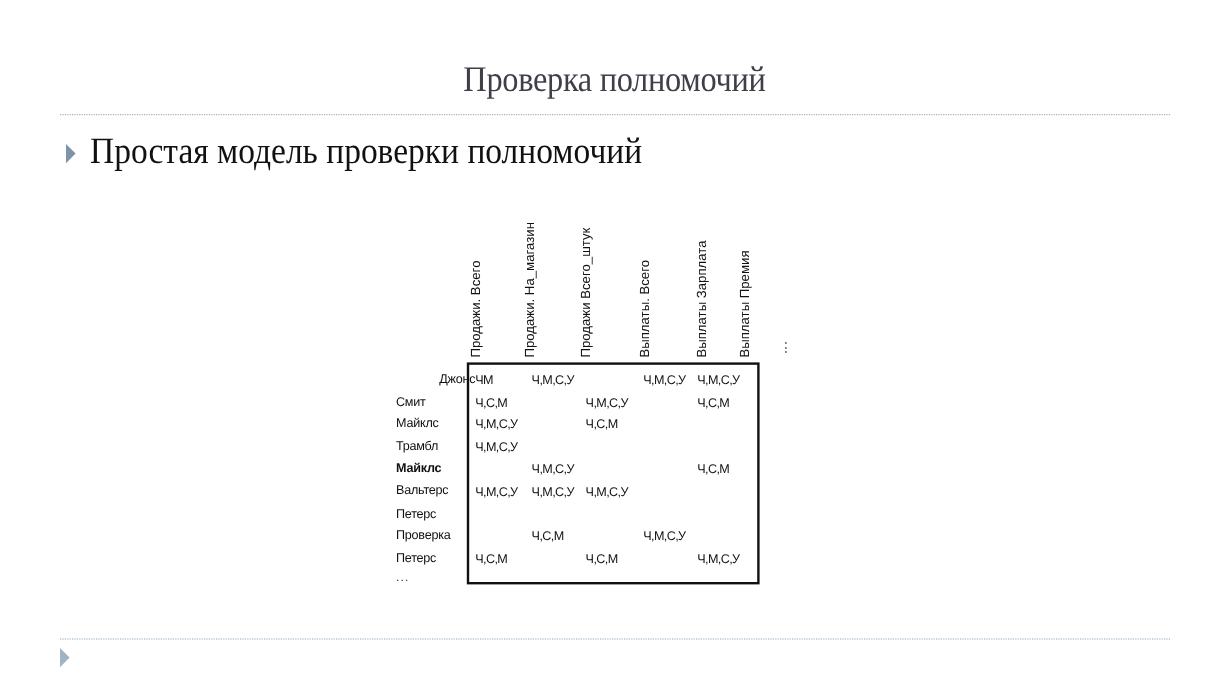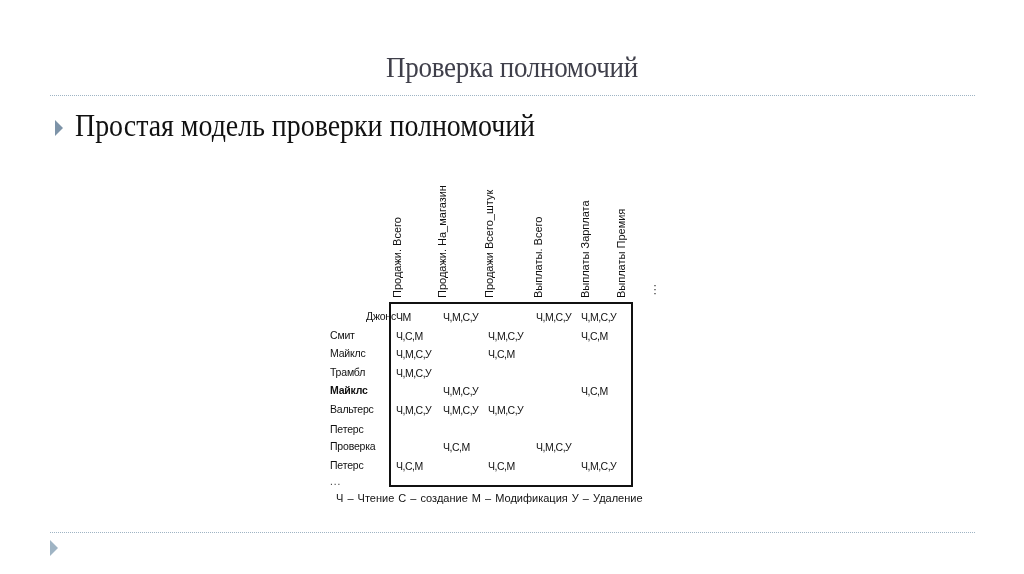--- a/index.html
+++ b/index.html
@@ -107,17 +107,16 @@
       <div class="row-label" style="top: 440.2px;">Проверка</div>
       <div class="cell" style="top: 441.2px; left: 443px;">Ч,С,М</div>
       <div class="cell" style="top: 441.2px; left: 536px;">Ч,М,С,У</div>
       <div class="row-label" style="top: 458.8px;">Петерс</div>
       <div class="cell" style="top: 459.8px; left: 396px;">Ч,С,М</div>
       <div class="cell" style="top: 459.8px; left: 488px;">Ч,С,М</div>
       <div class="cell" style="top: 459.8px; left: 581px;">Ч,М,С,У</div>
     </div>
 
   <div class="more-rows">...</div>
-  <div class="legend">Ч – Чтение  С – создание  М – Модификация  У – Удаление</div>
 </div>
 
 <div class="divider bottom"></div>
 <div class="footer-icon"></div>
 
 </body></html>

